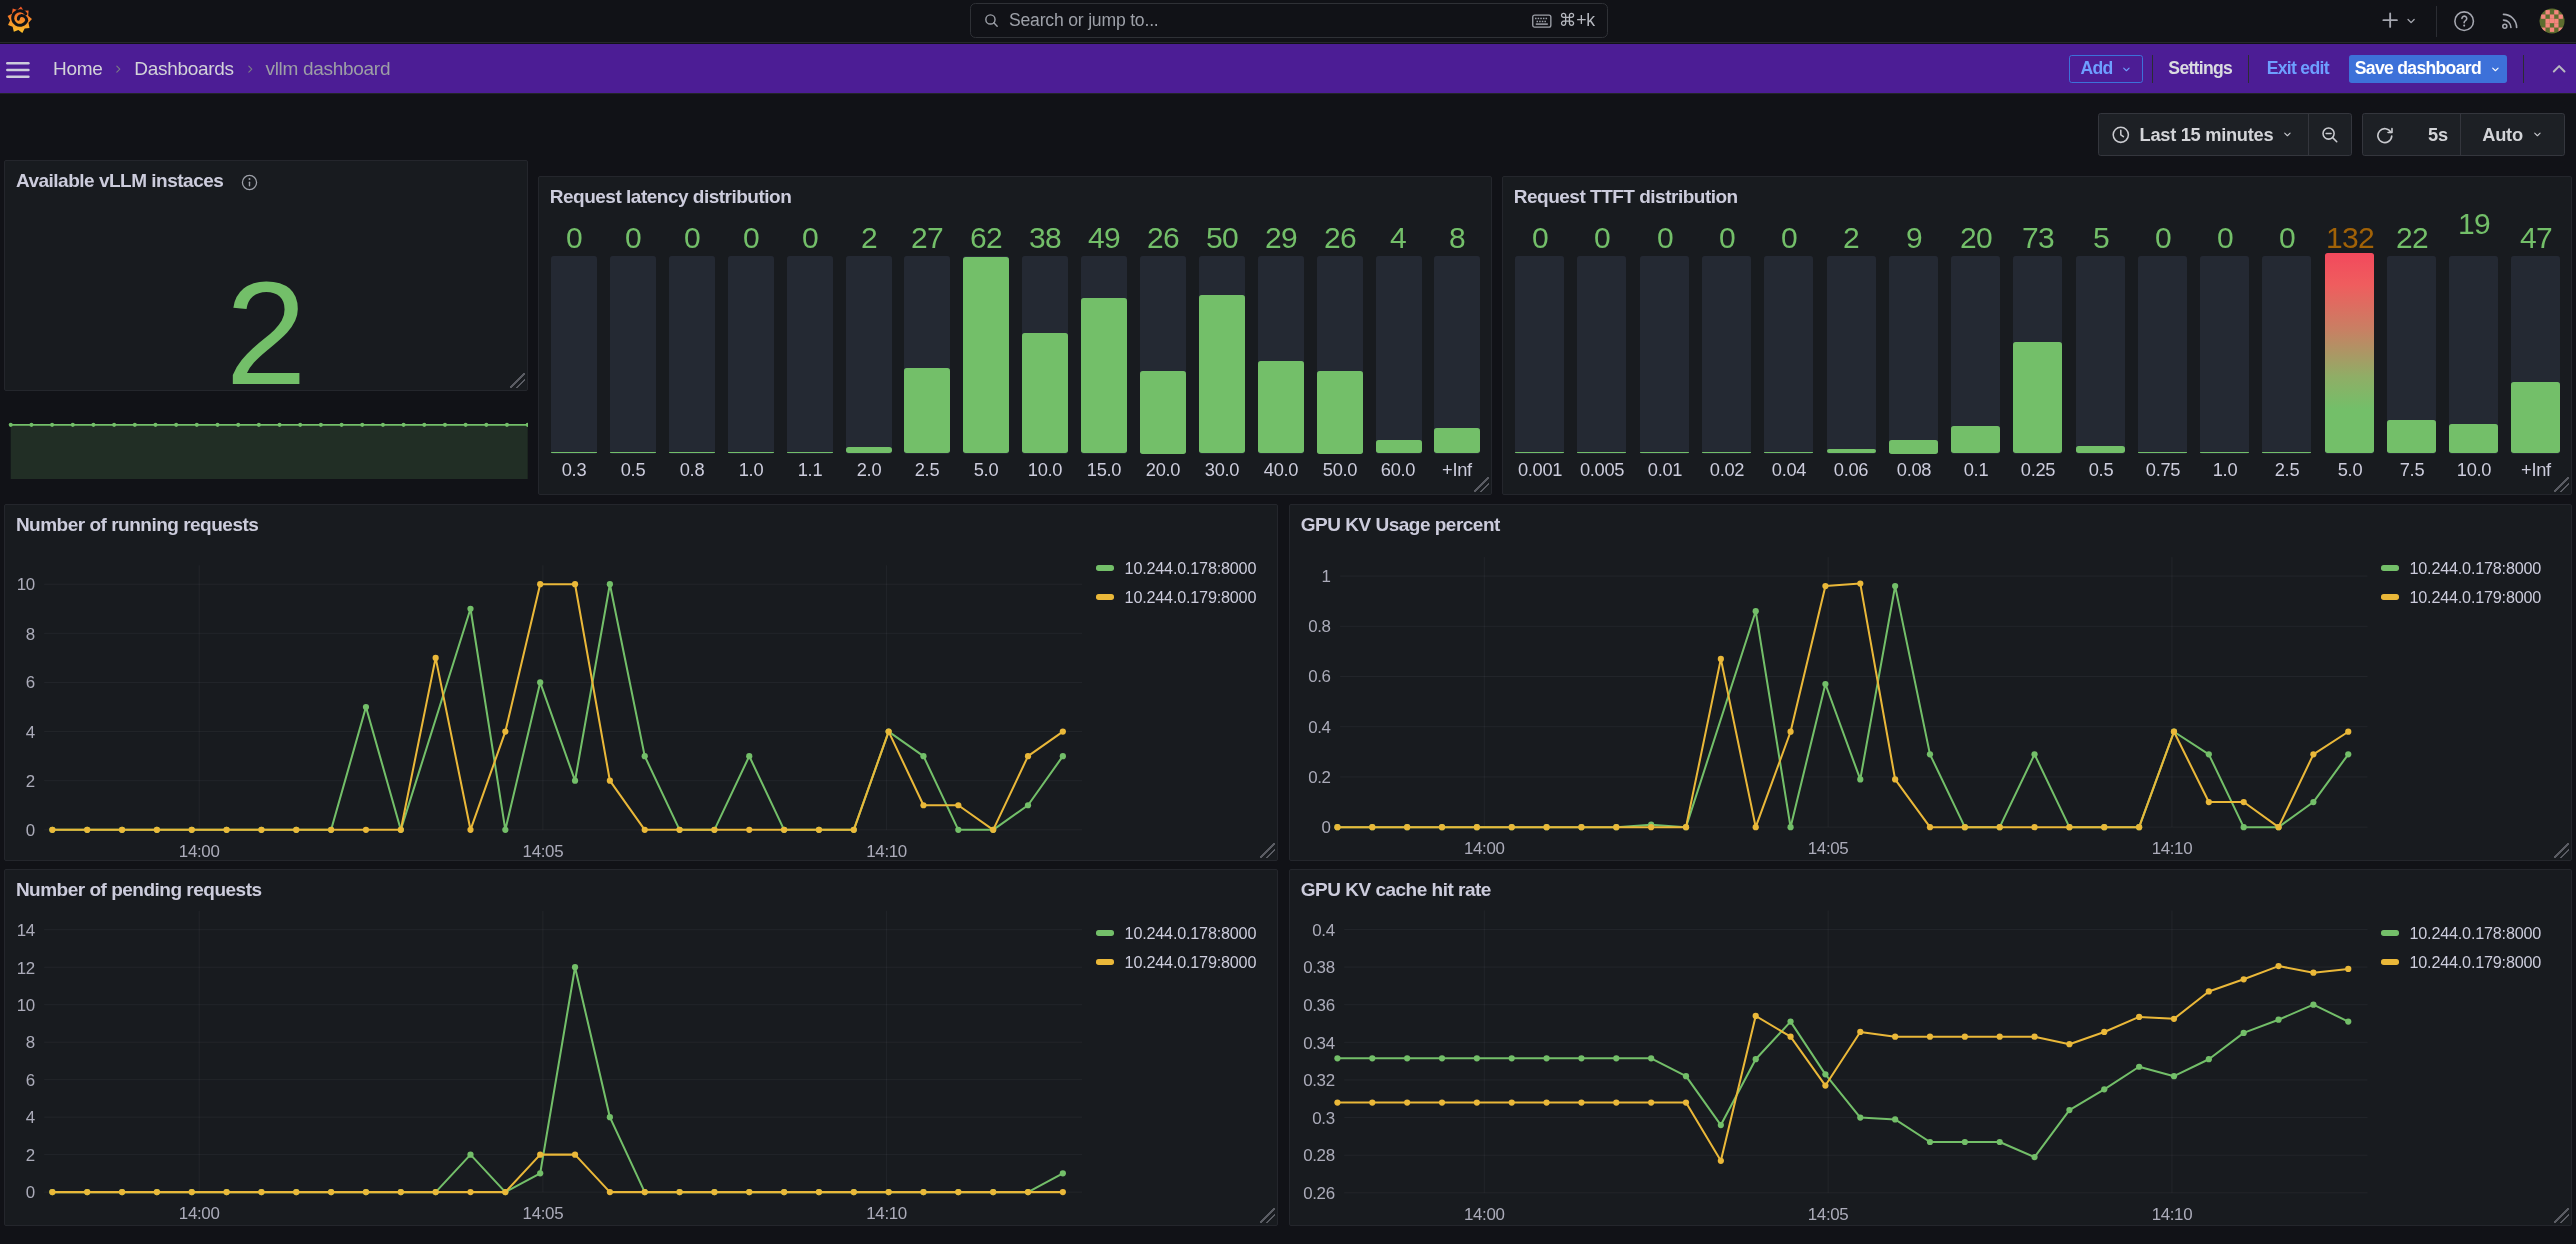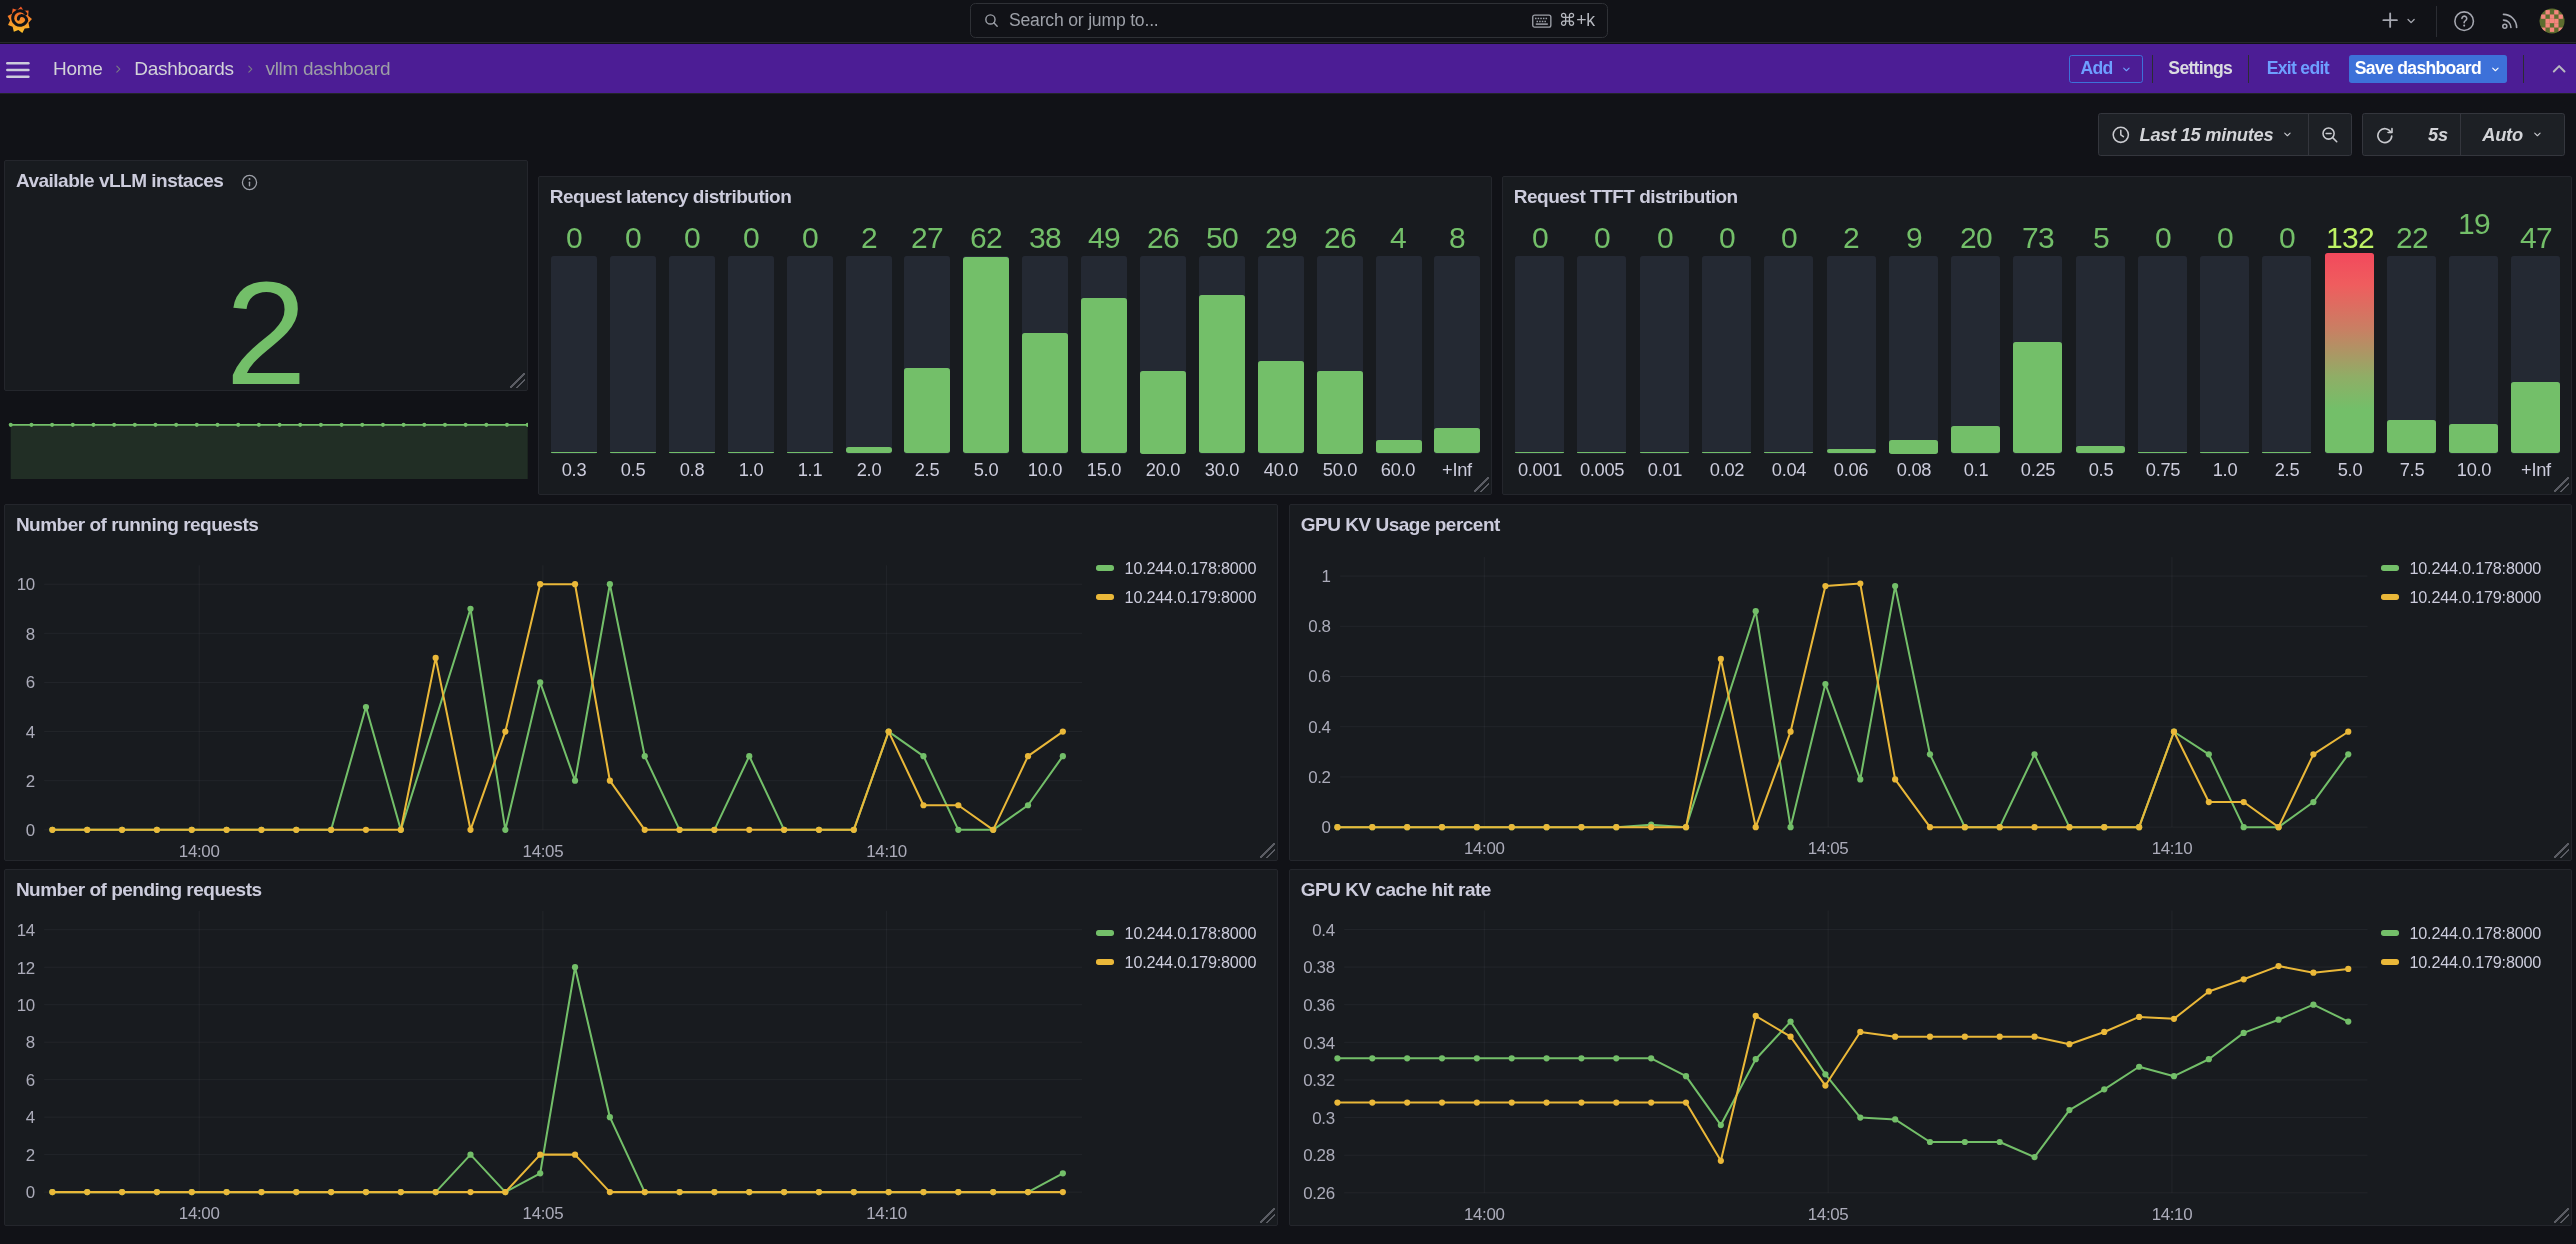--- a/index.html
+++ b/index.html
@@ -7,21 +7,21 @@
 .breadbar { position:absolute; left:0; top:44px; width:2576px; height:50px; background:#4c1d95; border-bottom:0.7px solid #222428; }
 .crumbs { position:absolute; left:53px; top:0; height:50px; display:flex; align-items:center; font-size:19px; letter-spacing:-0.3px; }
 .c1 { color:#D2D3D8; } .c2 { color:#9D9FA6; }
 .editbtns { position:absolute; right:0; top:0; height:50px; display:flex; align-items:center; padding-right:0; font-size:17.6px; font-weight:bold; letter-spacing:-0.7px; }
 .btn { height:28.4px; display:flex; align-items:center; border-radius:2.7px; }
 .add { border:0.7px solid #3D71D9; color:#6E9FFF; padding:0 10.8px; }
 .plain { color:#DADBE0; padding:0 6.8px; }
 .link { color:#6E9FFF; width:81px; justify-content:center; }
 .save { background:#3D71D9; color:#fff; width:158px; justify-content:center; margin-left:10.8px; }
 .vdiv { width:0.7px; height:28.4px; background:#2B2D33; margin:0 8.8px; flex:none; }
-.toolrow { position:absolute; left:0; top:113px; width:2576px; height:43px;font-style:italic; }
+.toolrow { position:absolute; left:0; top:113px; width:2576px; height:43px; }
 .tgroup { position:absolute; top:0; height:43px; display:flex; background:#1D2025; border:0.7px solid #34363D; border-radius:2.7px; color:#D3D4D8; font-size:18.3px; font-weight:bold; letter-spacing:-0.3px; }
 .tseg { display:flex; align-items:center; height:100%; }
 .tsep { width:0.7px; height:100%; background:#34363D; flex:none; }
 .panel { position:absolute; background:#181B1F; border:0.7px solid #24262C; border-radius:2px; }
 .ptitle { position:absolute; left:10.8px; top:8.8px; font-size:19px; font-weight:bold; letter-spacing:-0.5px; color:#CCCCDC; white-space:nowrap; }
 .dimbar { position:absolute; background:#242933; border-radius:2.7px; }
 .gbar { position:absolute; border-radius:2.7px; }
 .bval { position:absolute; text-align:center; font-size:30px; line-height:1; letter-spacing:-0.7px; }
 .blab { position:absolute; text-align:center; font-size:18.3px; color:#CCCCDC; letter-spacing:-0.3px; }
 .lgrow { position:absolute; left:1091px; height:20.3px; display:flex; align-items:center; font-size:16.2px; color:#CCCCDC; white-space:nowrap; letter-spacing:-0.2px; }
@@ -328,21 +328,21 @@
     <div class="dimbar" style="left:697px;top:79px;width:49px;height:198px"></div>
     <div class="gbar" style="left:697px;top:275px;width:49px;height:1.4px;background:#73BF69;"></div>
     <div class="bval" style="left:670px;top:46px;width:104px;color:#73BF69">0</div>
     <div class="blab" style="left:670px;top:282px;width:104px">1.0</div>
     <div class="dimbar" style="left:759px;top:79px;width:49px;height:198px"></div>
     <div class="gbar" style="left:759px;top:275px;width:49px;height:1.4px;background:#73BF69;"></div>
     <div class="bval" style="left:732px;top:46px;width:104px;color:#73BF69">0</div>
     <div class="blab" style="left:732px;top:282px;width:104px">2.5</div>
     <div class="dimbar" style="left:822px;top:79px;width:49px;height:198px"></div>
     <div class="gbar" style="left:822px;top:76px;width:49px;height:200px;background:linear-gradient(180deg,#f2495c 0%,#ef5d5e 16%,#c97f63 38%,#8fae66 62%,#73BF69 78%);"></div>
-    <div class="bval" style="left:795px;top:46px;width:104px;color:#bef264">132</div>
+    <div class="bval" style="left:795px;top:46px;width:104px;color:#a16207">132</div>
     <div class="blab" style="left:795px;top:282px;width:104px">5.0</div>
     <div class="dimbar" style="left:884px;top:79px;width:49px;height:198px"></div>
     <div class="gbar" style="left:884px;top:243px;width:49px;height:33px;background:#73BF69;"></div>
     <div class="bval" style="left:857px;top:46px;width:104px;color:#73BF69">22</div>
     <div class="blab" style="left:857px;top:282px;width:104px">7.5</div>
     <div class="dimbar" style="left:946px;top:79px;width:49px;height:198px"></div>
     <div class="gbar" style="left:946px;top:247px;width:49px;height:29px;background:#73BF69;"></div>
     <div class="bval" style="left:919px;top:32px;width:104px;color:#73BF69">19</div>
     <div class="blab" style="left:919px;top:282px;width:104px">10.0</div>
     <div class="dimbar" style="left:1008px;top:79px;width:49px;height:198px"></div>

